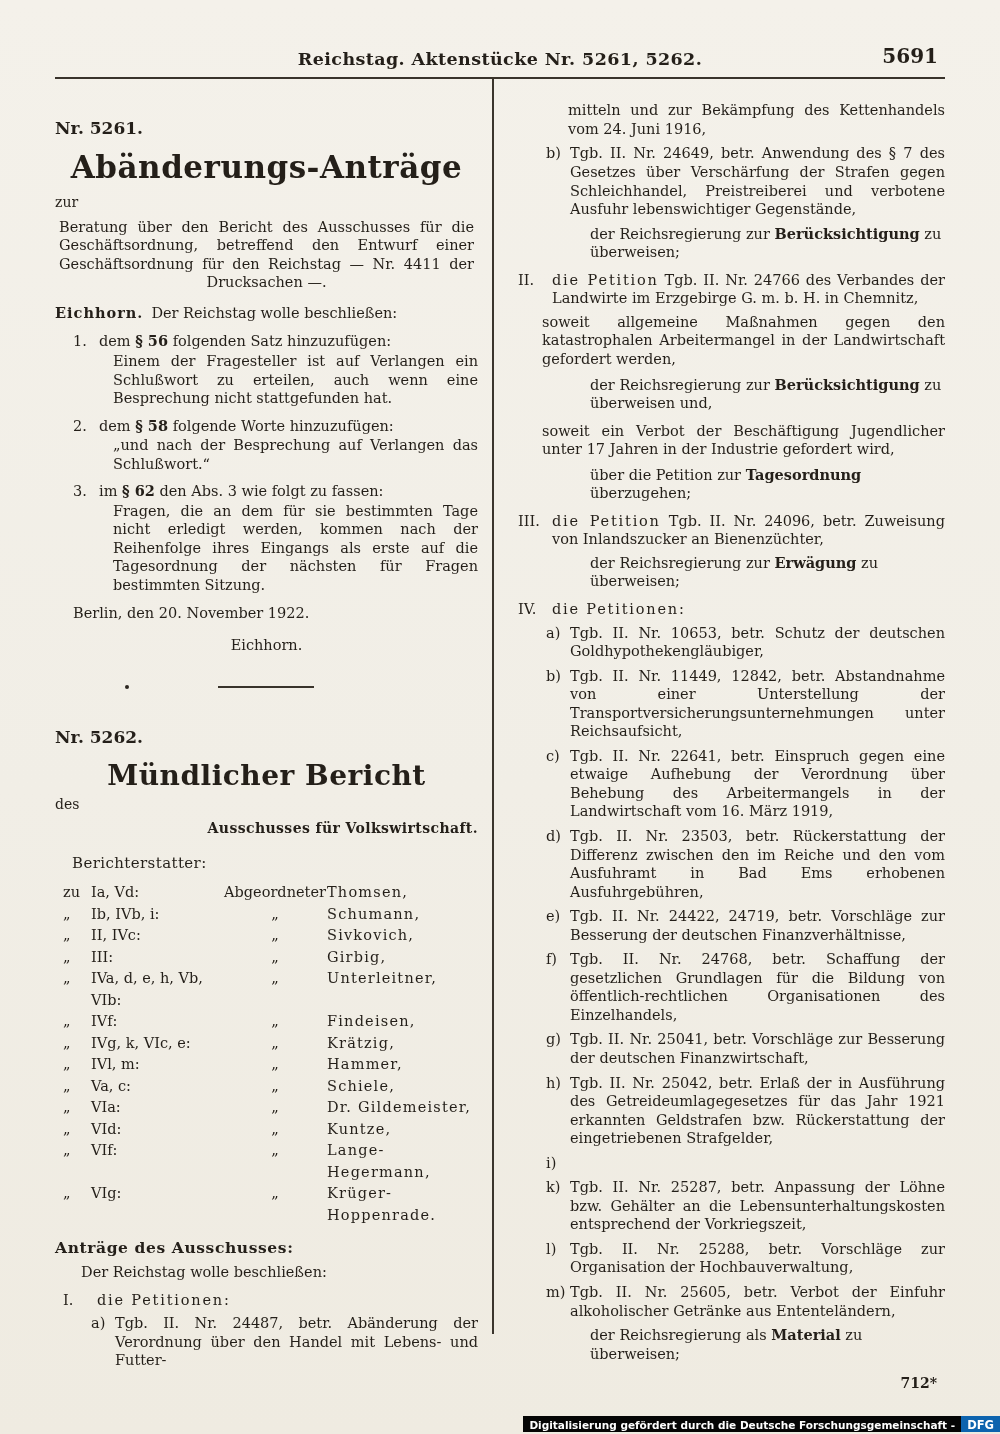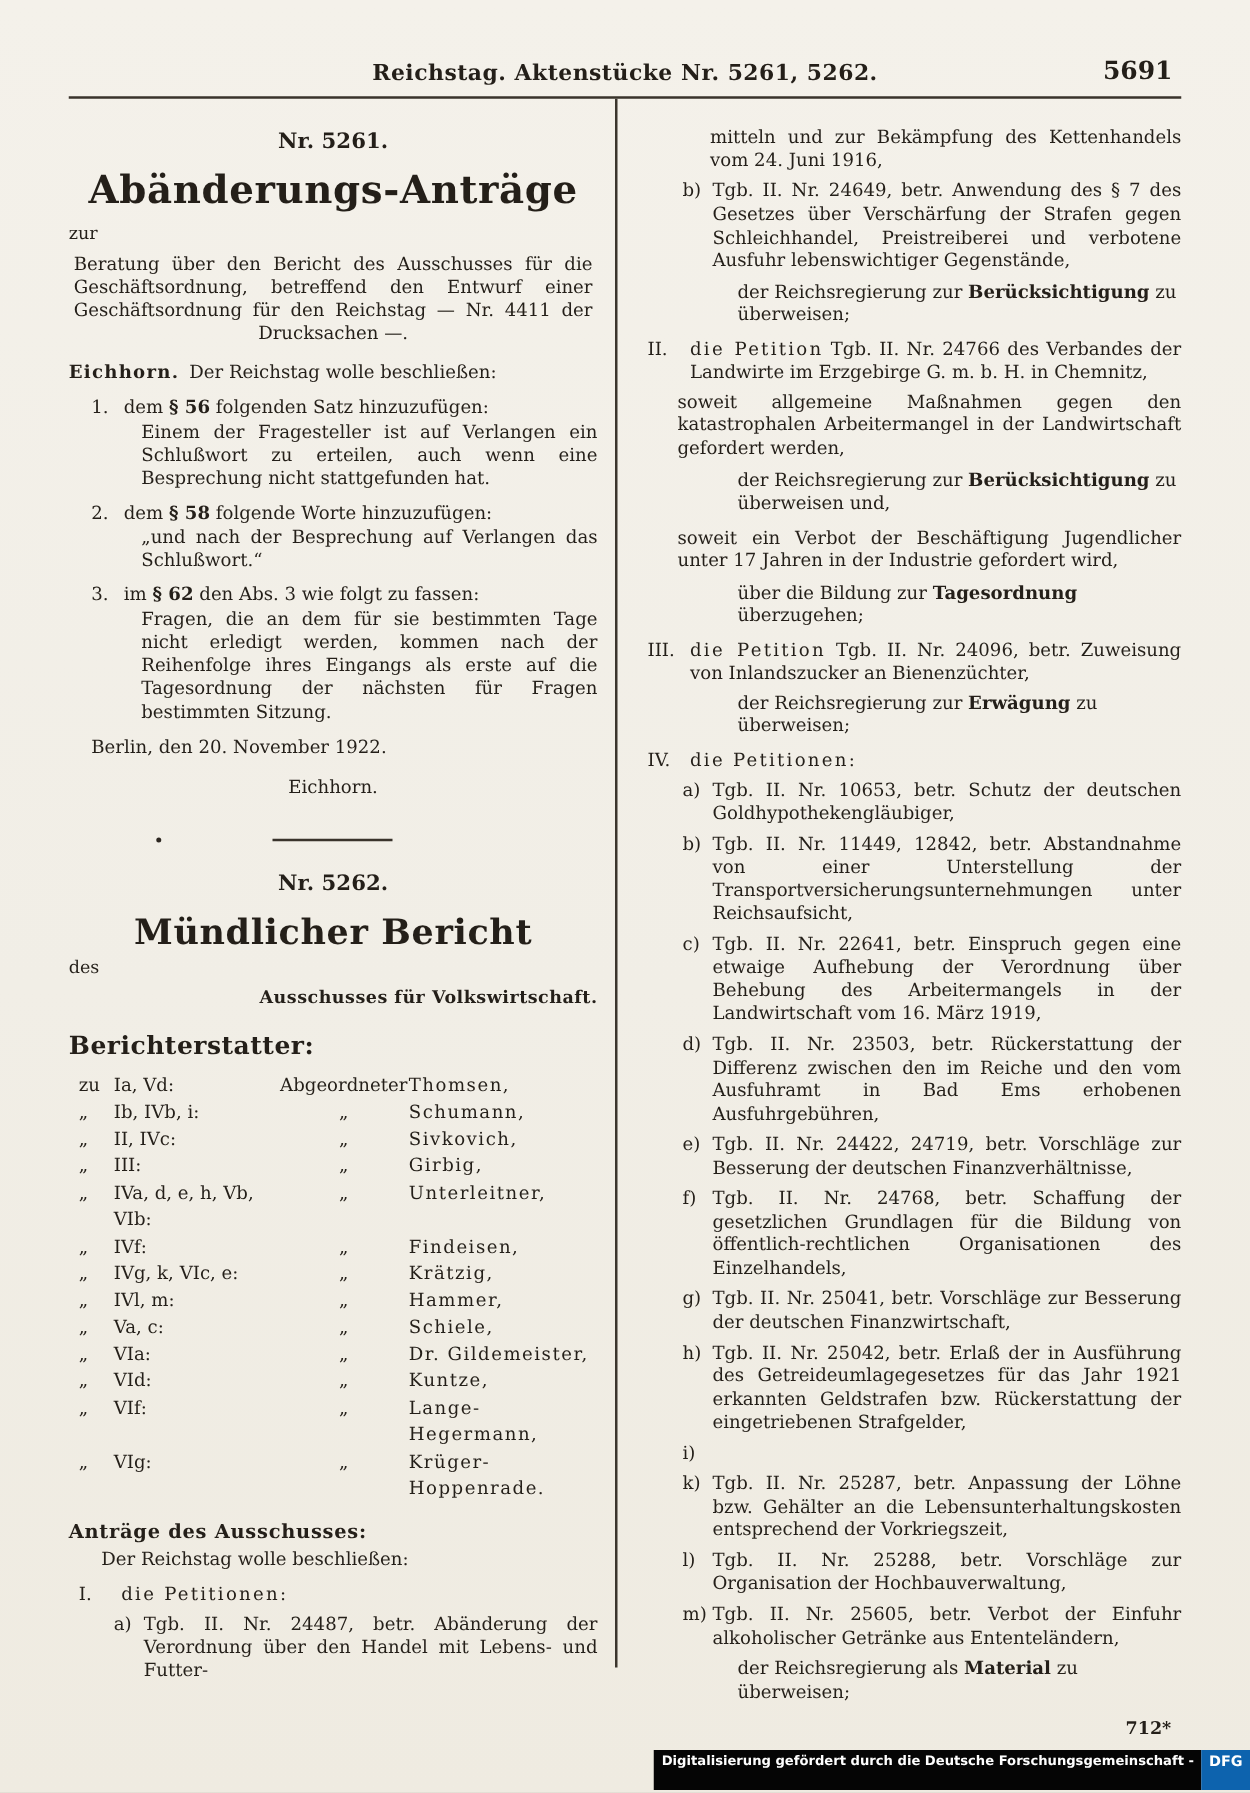--- a/index.html
+++ b/index.html
@@ -15,59 +15,59 @@
   .page-header { position:relative; padding-top:48px; }
   .header-title { text-align:center; font-weight:bold; font-size:17.5px; letter-spacing:.4px; }
   .header-page-number { position:absolute; right:62px; top:44px; font-weight:bold; font-size:20px; }
   .header-rule { margin:7px 55px 0 55px; border-top:2.5px solid #39332b; }
   
   .columns { display:flex; padding:0 55px; }
   .col-left { width:437px; padding-right:14px; }
   .col-divider { width:2px; background:#3b352d; height:1255px; }
   .col-right { flex:1; padding-left:16px; }
   b { font-weight:bold; }
-  .doc-number { text-align:center; font-weight:bold; font-size:17px; margin-top:24px; margin-bottom:2px; }
+  .doc-number { font-weight:bold; font-size:17px; margin-top:39px; margin-bottom:2px; }
   .doc-title-xl { text-align:center; font-weight:bold; font-size:31px; letter-spacing:.5px; margin:8px 0 6px; }
   .doc-title-lg { text-align:center; font-weight:bold; font-size:28px; letter-spacing:.5px; margin:10px 0 2px; }
   .doc-title-md { text-align:right; font-weight:bold; font-size:14px; letter-spacing:.4px; margin:2px 0 16px; }
   .small-center { text-align:left; font-size:14px; margin-bottom:6px; }
   .doc-intro { text-align:justify; text-align-last:center; padding:0 4px; margin-bottom:12px; }
   .mover-line { margin:2px 0 10px; }
   .mover-name { font-weight:bold; letter-spacing:1px; margin-right:8px; }
   .num-item { display:flex; padding-left:18px; margin-bottom:9px; }
   .num-marker { flex:0 0 26px; }
   .num-body { flex:1; }
   .item-lead { margin-bottom:1px; }
   .item-text { margin-left:14px; text-align:justify; }
   .dateline { padding-left:18px; margin:6px 0 14px; }
   .signature { text-align:center; margin-bottom:8px; }
   .doc-separator { position:relative; height:3px; margin:30px 0 6px; }
   .sep-dot { position:absolute; left:70px; top:0; width:4px; height:4px; border-radius:50%; background:#2c2620; }
   .sep-line { position:absolute; left:163px; width:96px; top:1px; height:2px; background:#39332b; }
-  .rap-heading { font-weight:bold; font-size:20px; letter-spacing:.4px; margin:2px 0 9px; }
+  .rap-heading { font-weight:normal; font-size:15px; letter-spacing:.4px; margin:2px 17px 9px; }
   .rap-row { display:flex; line-height:21.5px; padding-left:8px; }
   .rap-prefix { flex:0 0 28px; }
   .rap-section { flex:0 0 132px; }
   .rap-role { flex:0 0 104px; text-align:center; }
   .rap-name { flex:1; letter-spacing:1.2px; }
   .motions-heading { font-weight:bold; font-size:15.5px; letter-spacing:.6px; margin:12px 0 5px; }
   .motions-intro { padding-left:26px; margin-bottom:5px; }
   .roman-item { display:flex; margin:9px 0 5px; padding-left:8px; }
   .roman-marker { flex:0 0 34px; }
   .roman-body { flex:1; text-align:justify; }
   .sperr { letter-spacing:1.8px; }
   .letter-item { display:flex; padding-left:36px; margin-bottom:6px; }
   .letter-marker { flex:0 0 24px; }
   .letter-text { flex:1; text-align:justify; }
   .cont-par { margin:22px 0 6px 58px; text-align:justify; }
   .clause { margin:3px 0 7px 32px; text-align:justify; }
   .resolution { margin:3px 0 9px 80px; }
   .sig-mark { text-align:right; font-weight:bold; padding-right:8px; margin-top:12px; font-size:14px; }
   
-  .digitization-bar { position:absolute; right:0; bottom:2px; display:flex; align-items:stretch; height:32px; }
+  .digitization-bar { position:absolute; right:0; bottom:2px; display:flex; align-items:stretch; height:16px; }
   .credit-text { background:#050505; color:#fefefe; font-family:"DejaVu Sans","Liberation Sans",sans-serif; font-size:10.5px; font-weight:bold; line-height:19px; padding:0 6px; white-space:nowrap; }
   .dfg-box { background:#0d63ae; color:#ffffff; font-family:"DejaVu Sans","Liberation Sans",sans-serif; font-weight:bold; font-size:11.5px; line-height:19px; padding:0 6px; }
 </style>
 </head>
 <body>
 
 <div class="page">
 
   <header class="page-header">
     <div class="header-title">Reichstag. Aktenstücke Nr. 5261, 5262.</div>
@@ -238,21 +238,21 @@
         <span class="roman-marker">II.</span>
         <div class="roman-body"><span class="sperr">die Petition</span><span> Tgb. II. Nr. 24766 des Verbandes der Landwirte im Erzgebirge G. m. b. H. in Chemnitz,</span></div>
       </div>
 
       <p class="clause">soweit allgemeine Maßnahmen gegen den katastrophalen Arbeitermangel in der Landwirtschaft gefordert werden,</p>
 
       <p class="resolution"><span>der Reichsregierung zur </span><b>Berücksichtigung</b><span> zu überweisen und,</span></p>
 
       <p class="clause">soweit ein Verbot der Beschäftigung Jugendlicher unter 17 Jahren in der Industrie gefordert wird,</p>
 
-      <p class="resolution"><span>über die Bildung zur </span><b>Tagesordnung</b><span> überzugehen;</span></p>
+      <p class="resolution"><span>über die Petition zur </span><b>Tagesordnung</b><span> überzugehen;</span></p>
 
       <div class="roman-item">
         <span class="roman-marker">III.</span>
         <div class="roman-body"><span class="sperr">die Petition</span><span> Tgb. II. Nr. 24096, betr. Zuweisung von Inlandszucker an Bienenzüchter,</span></div>
       </div>
 
       <p class="resolution"><span>der Reichsregierung zur </span><b>Erwägung</b><span> zu überweisen;</span></p>
 
       <div class="roman-item">
         <span class="roman-marker">IV.</span>

